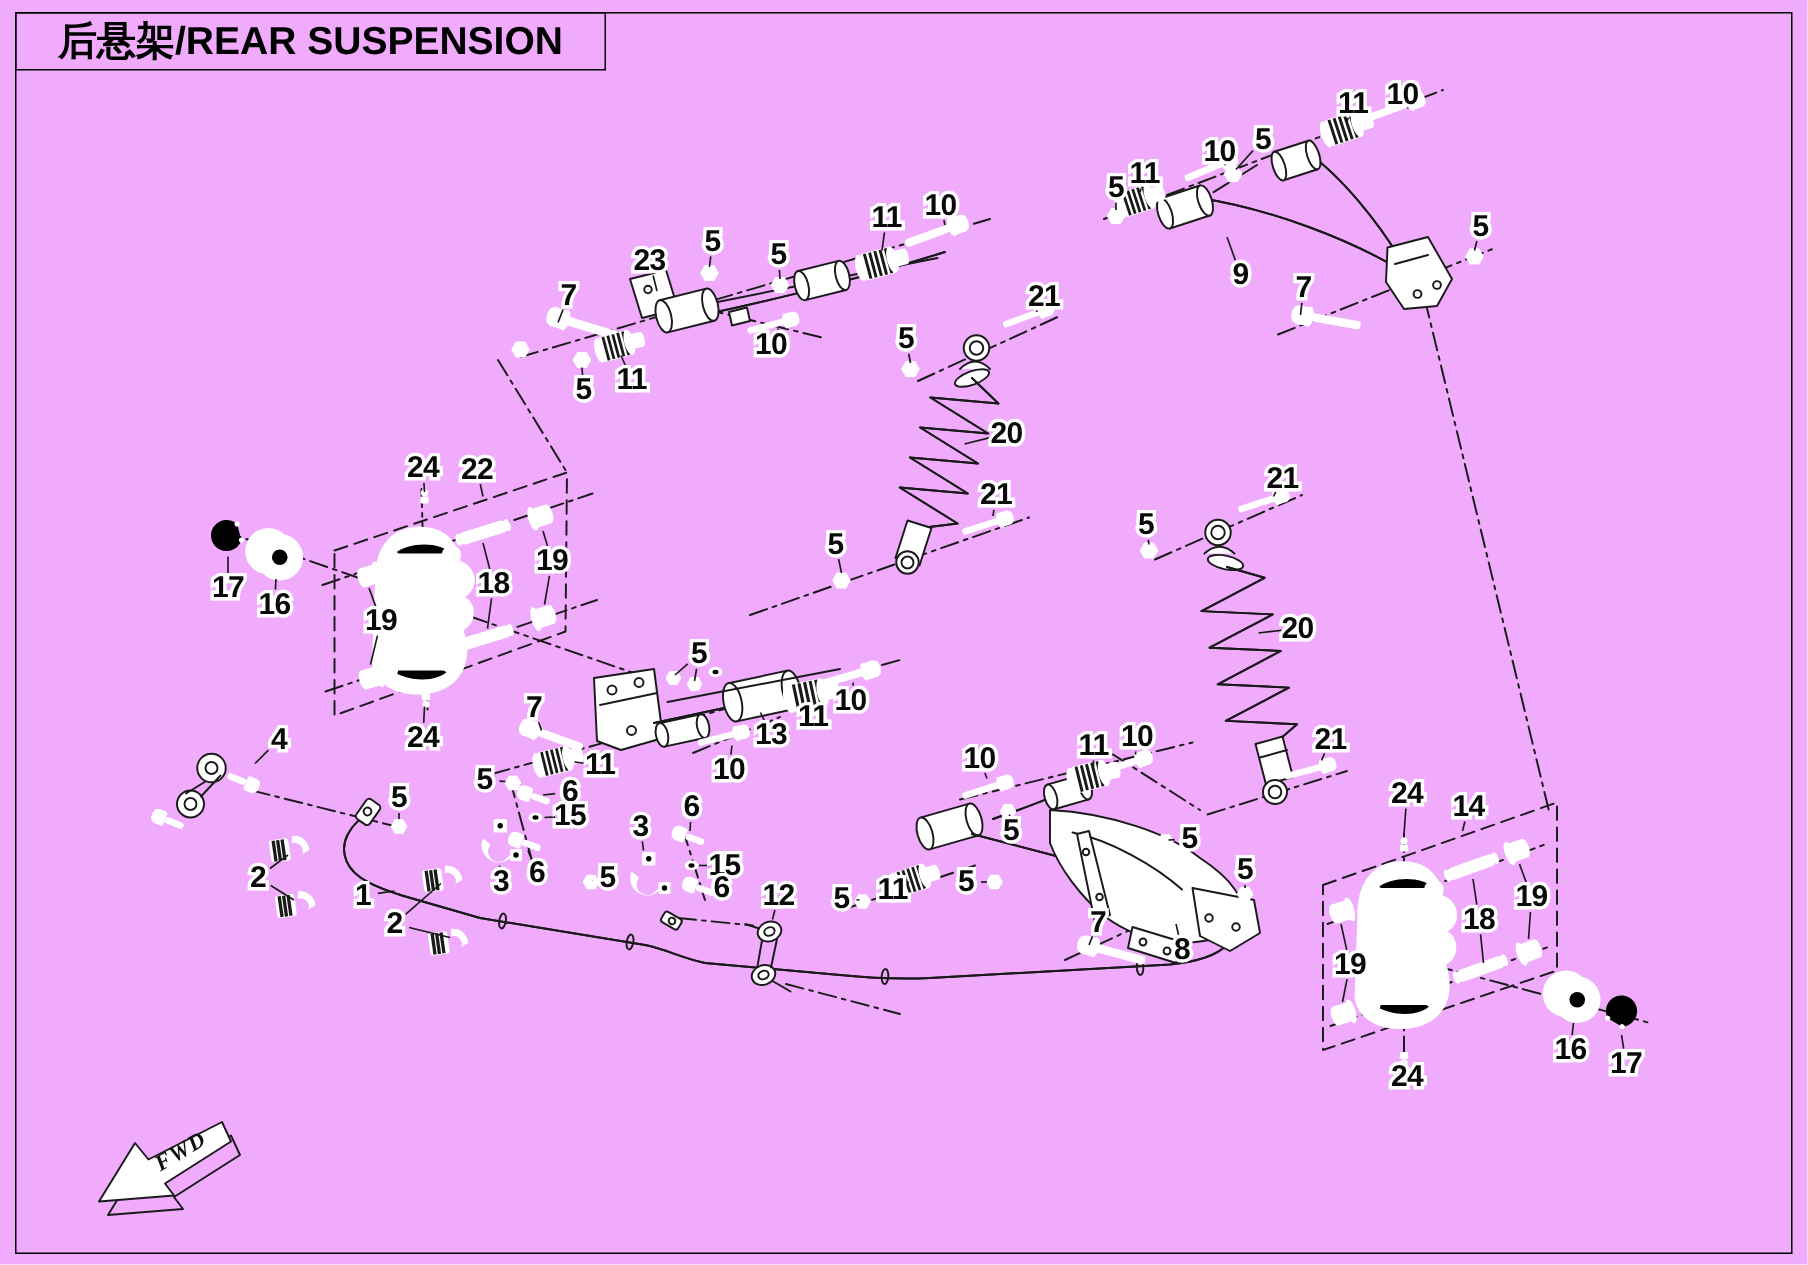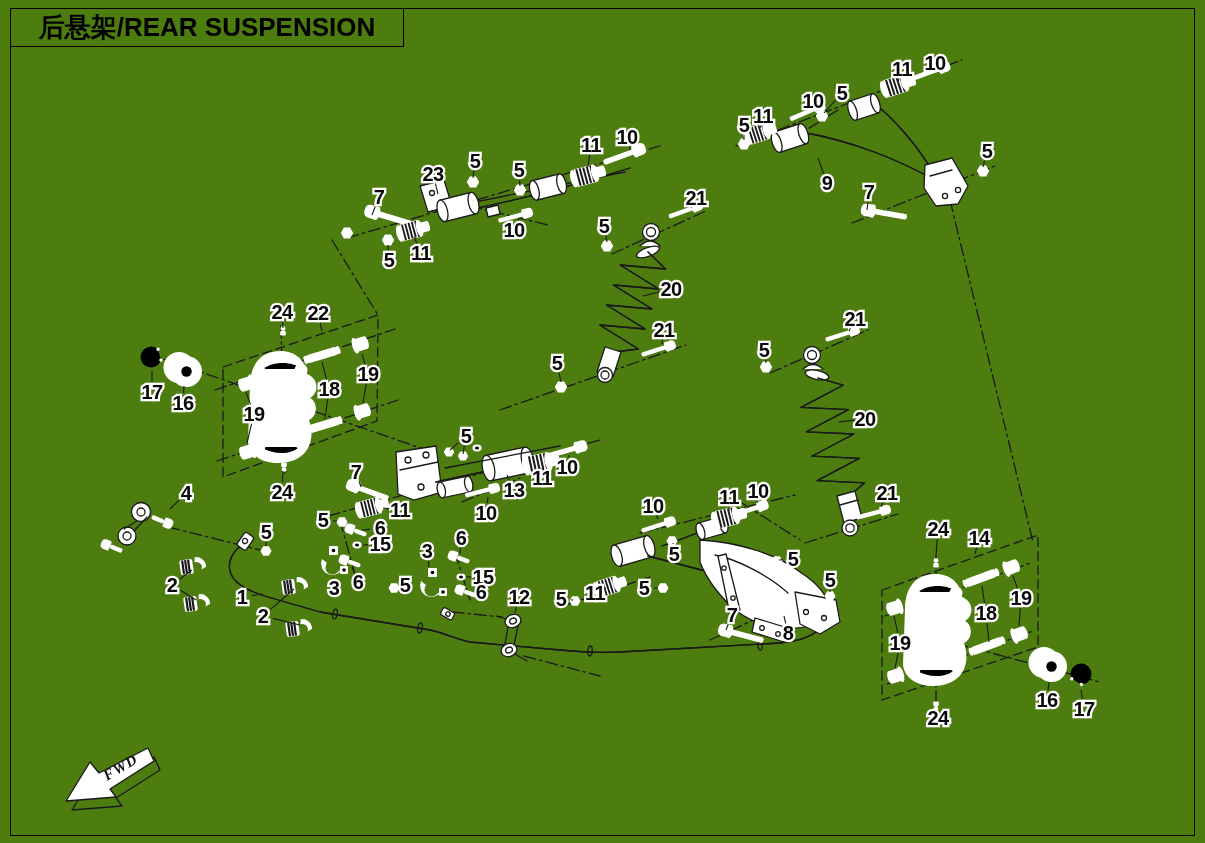--- a/index.html
+++ b/index.html
@@ -1,16 +1,16 @@
 <!DOCTYPE html>
 <html><head>
 <meta charset="utf-8">
 <style>
   html,body{margin:0;padding:0;background:#fff;}
-  .page{position:relative;width:1205px;height:843px;background:#4d7c0f;overflow:hidden;
+  .page{position:relative;width:1205px;height:843px;background:#f0abfc;overflow:hidden;
         font-family:"Liberation Sans",sans-serif;}
   .frame{position:absolute;left:10px;top:8px;width:1183px;height:826px;border:1.6px solid #000;}
   .titlebox{position:absolute;left:10px;top:8px;width:394px;height:39px;border:1.6px solid #000;
             box-sizing:border-box;display:flex;align-items:center;justify-content:center;
             font-weight:bold;font-size:26px;color:#000;letter-spacing:0px;white-space:nowrap;}
   svg{position:absolute;left:0;top:0;}
   
   .pt path,.pt line,.pt circle,.pt ellipse,.pt rect,.pt polygon,.pt polyline{
       stroke:#1a1a1a;stroke-width:1.3;fill:none;stroke-linecap:round;stroke-linejoin:round;}
   .f{fill:#fff !important;}

